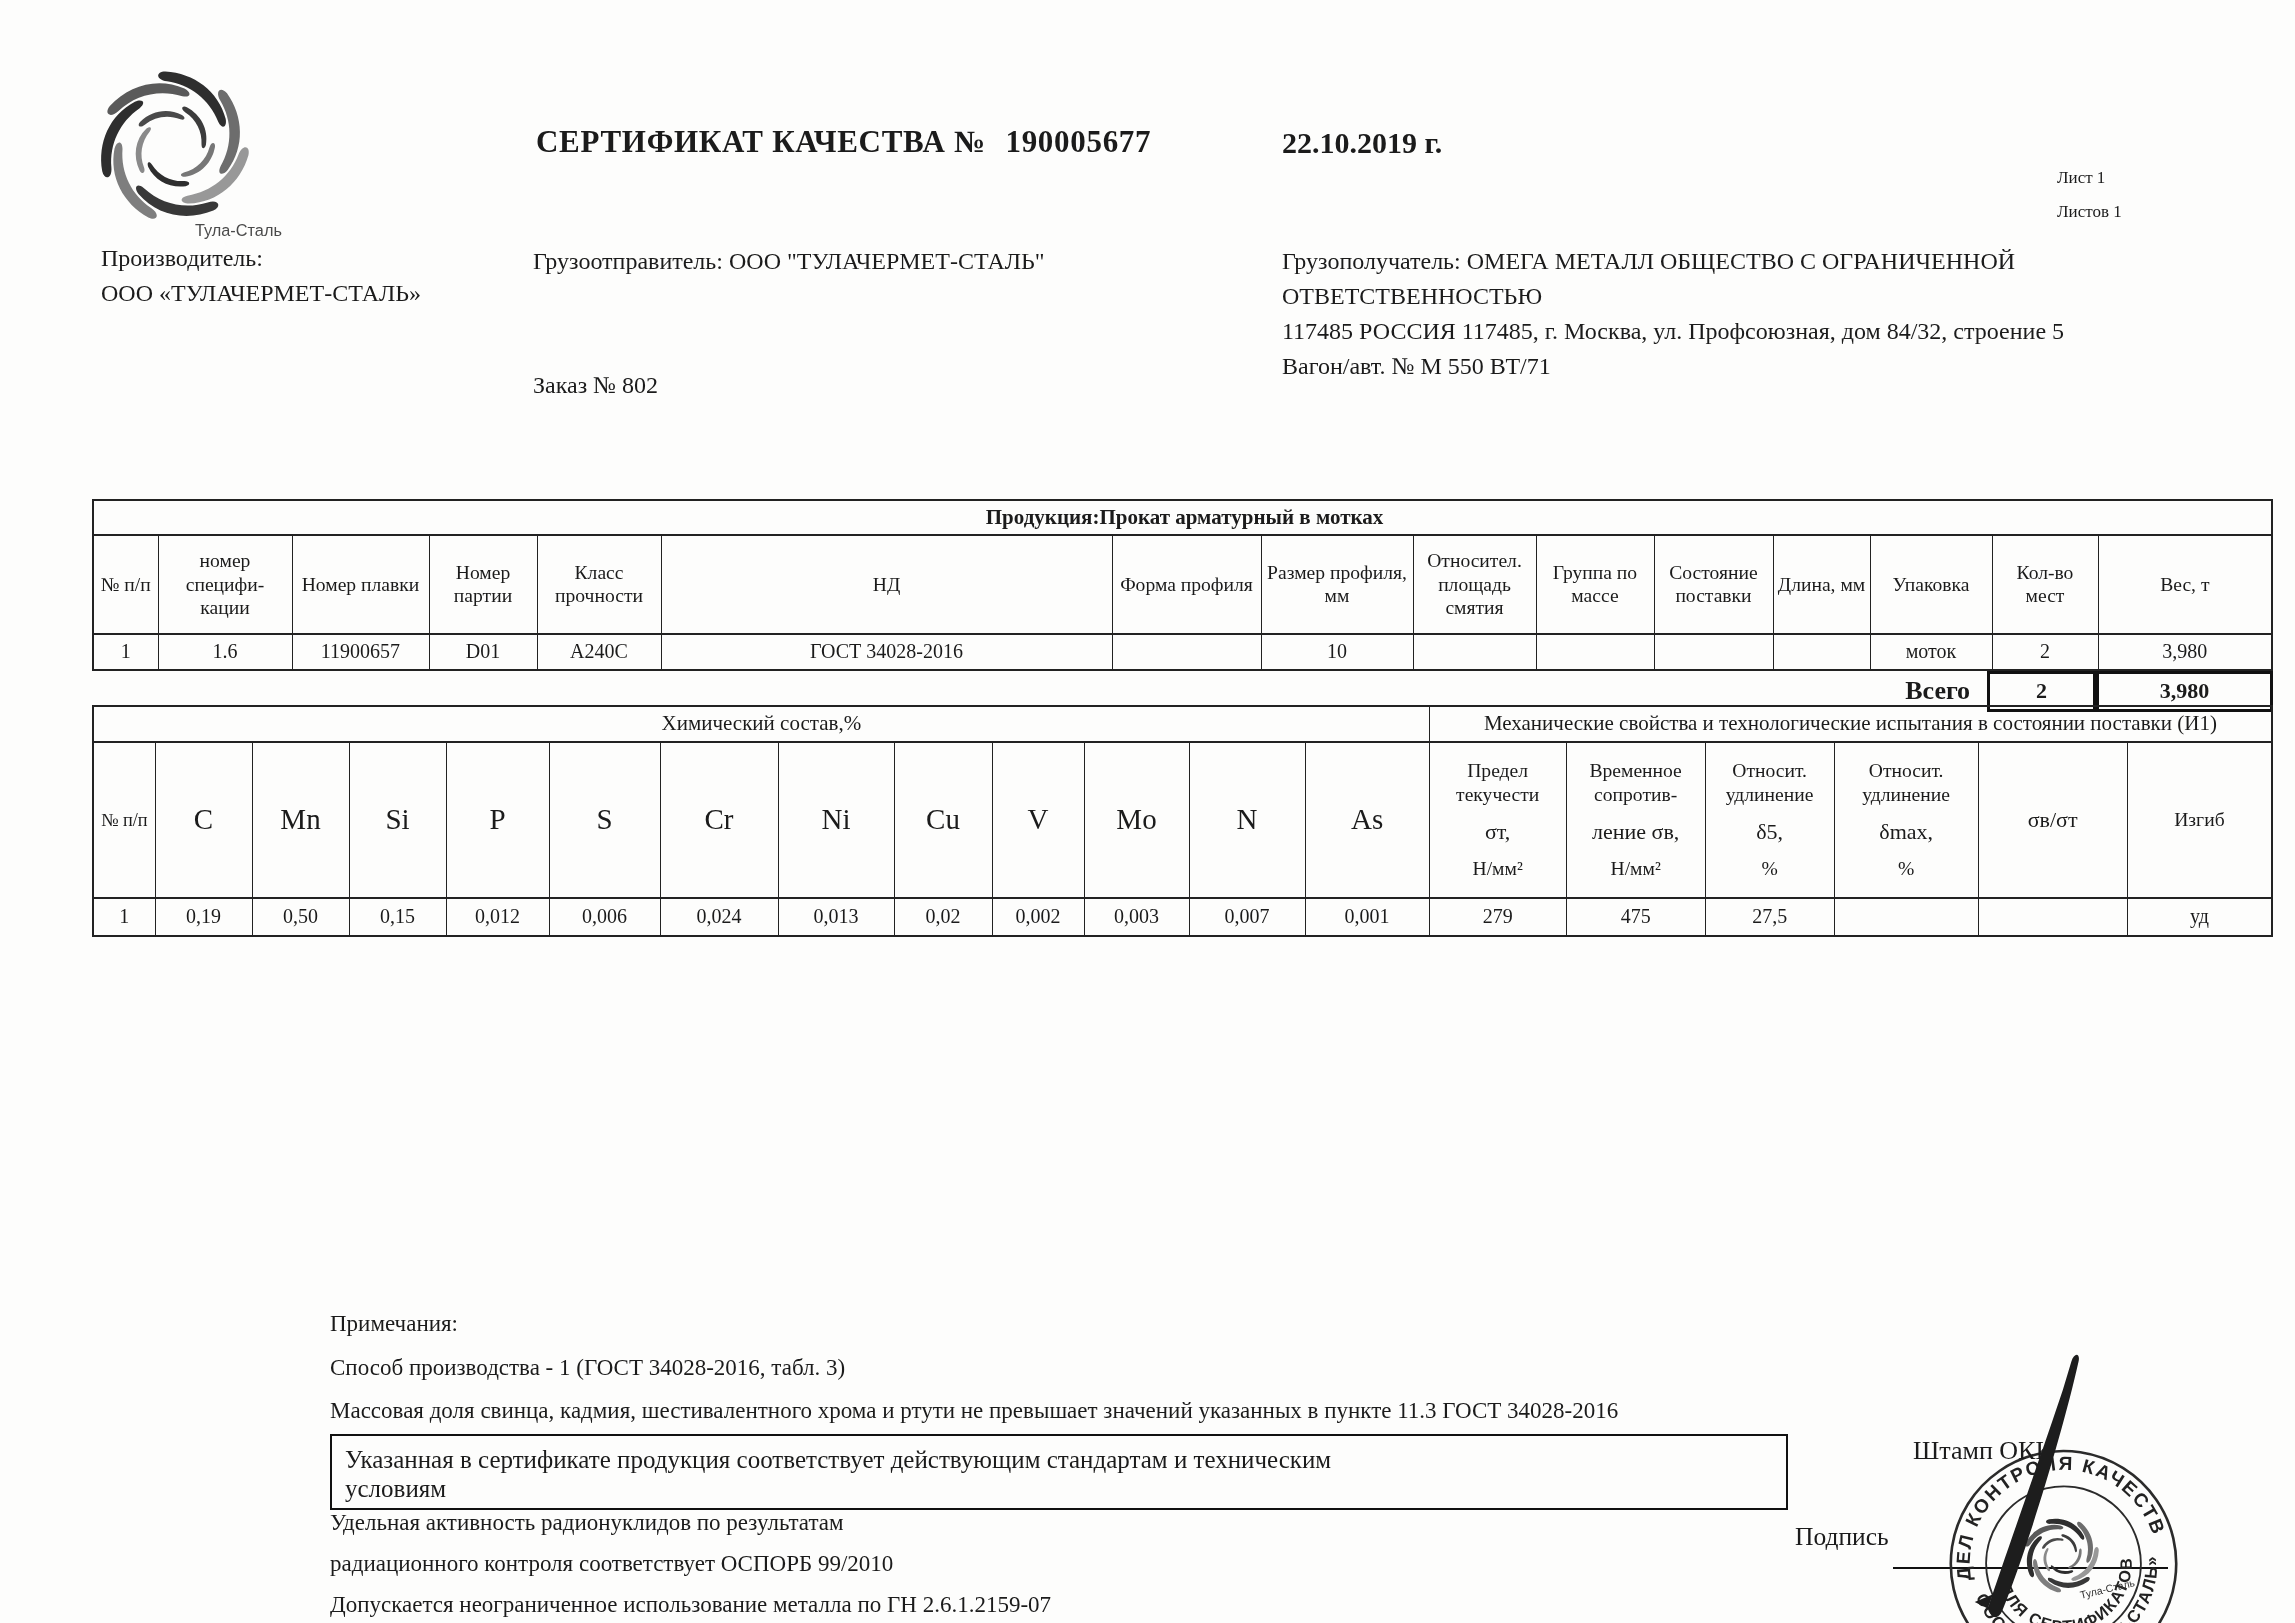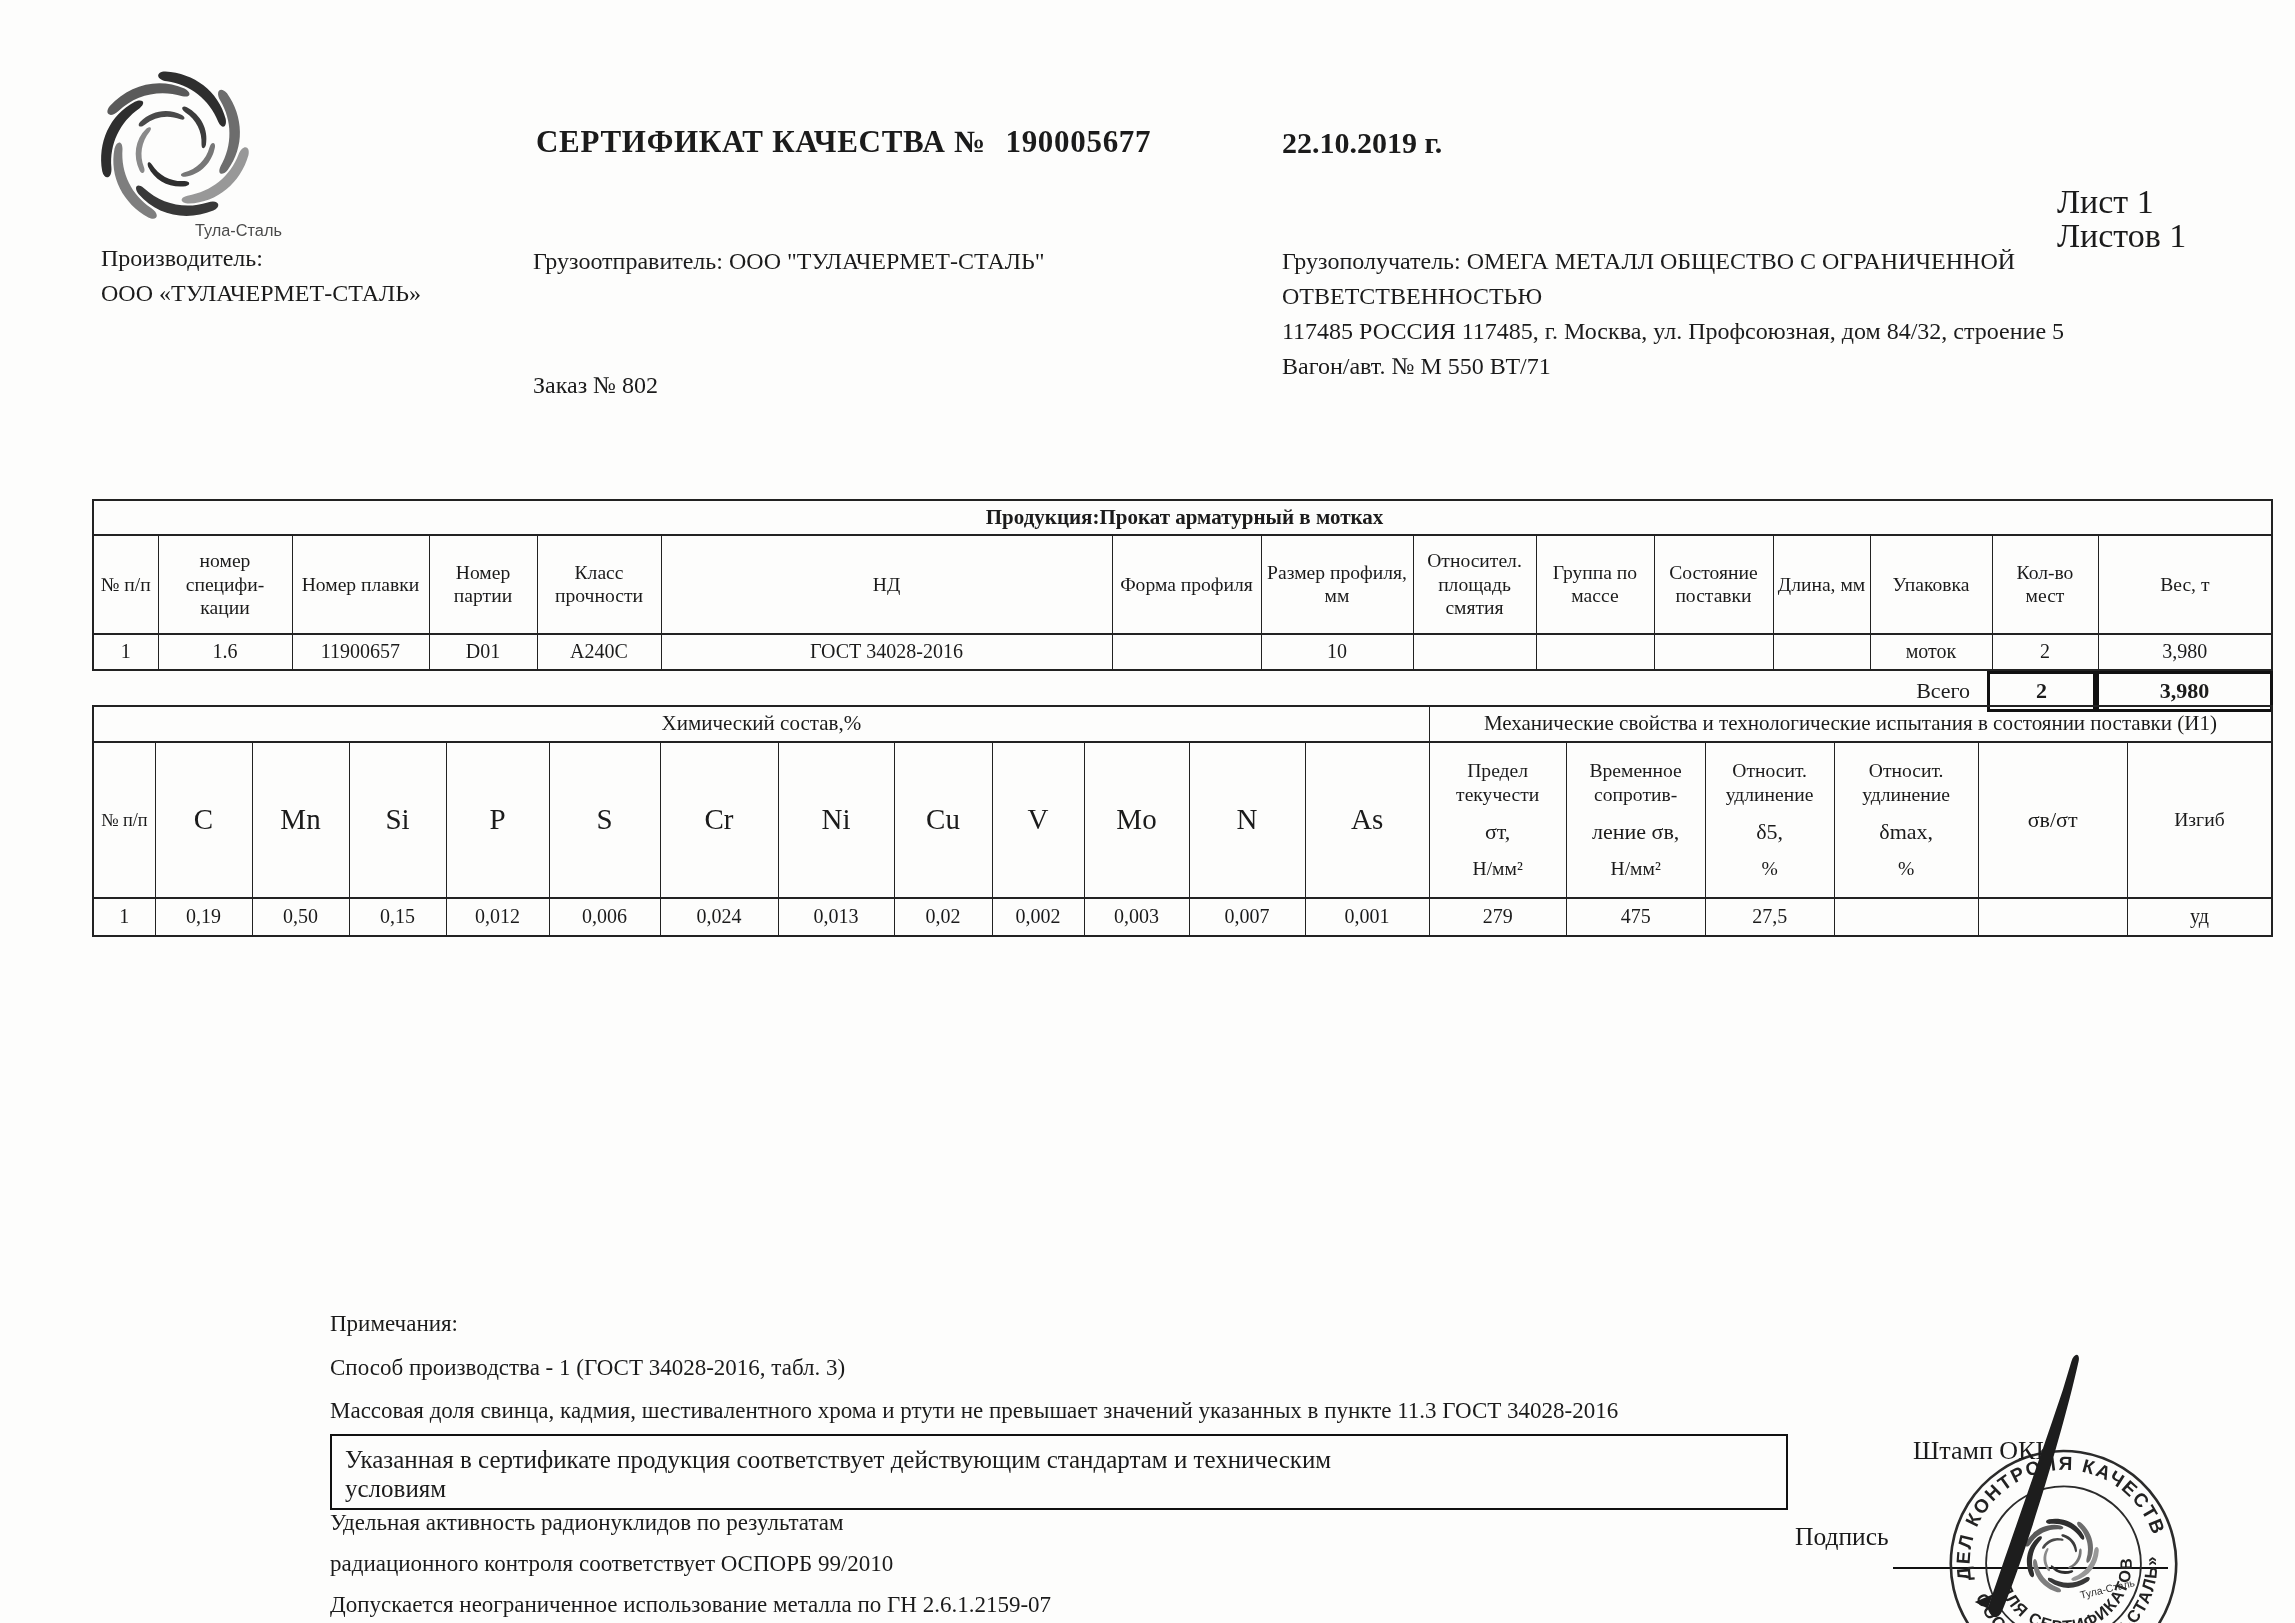--- a/index.html
+++ b/index.html
@@ -4,21 +4,21 @@
 <style>
   html,body{margin:0;padding:0;background:#e8e8e8;}
   .page{position:relative;width:2295px;height:1623px;background:#fdfdfc;
         font-family:"Liberation Serif","DejaVu Serif",serif;color:#1b1b1b;overflow:hidden;}
   .abs{position:absolute;}
 
   
   .title{font-size:31px;font-weight:bold;letter-spacing:0.7px;}
   .title .num{margin-left:19.6px;}
   .date{font-size:30px;font-weight:bold;}
-  .sheetinfo{font-size:34px;line-height:34px;margin-top:24px;}
+  .sheetinfo{font-size:17px;line-height:34px;}
   .info{font-size:24px;line-height:35px;}
   .logo-caption{font-size:16.3px;color:#4a4a4a;font-family:"Liberation Sans","DejaVu Sans",sans-serif;}
 
   
   table{border-collapse:collapse;table-layout:fixed;width:2179px;background:transparent;}
   table,th,td{border:1.3px solid #222;}
   th,td{border-top-width:2.6px;border-bottom-width:2.6px;padding:1.3px 3.9px;
         text-align:center;vertical-align:middle;font-weight:normal;word-wrap:break-word;}
   table{border-width:2.6px;}
   .cap-row td{text-align:center;padding-left:7.8px;font-size:21px;height:30px;}
@@ -27,21 +27,21 @@
   .t1 .cap-row td{font-weight:bold;}
   .t2 .cap-row td{text-align:center;font-size:21px;height:31px;padding-left:3.9px;}
   .t2 .head-row th{height:152px;}
   .t2 .head-row th.num{font-size:18.3px;line-height:22px;}
   .t2 .head-row th.el{font-size:29px;}
   .t2 .data-row td{height:33px;font-size:20px;}
   .mh{display:flex;flex-direction:column;justify-content:space-evenly;align-items:center;height:148px;
       font-size:19.6px;line-height:23.5px;}
   .mh .sym{font-size:22px;}
   .total-row{display:flex;justify-content:flex-end;align-items:stretch;height:41px;}
-  .total-label{font-size:22px;font-weight:normal;display:flex;align-items:center;padding-right:17px;}
+  .total-label{font-size:26px;font-weight:bold;display:flex;align-items:center;padding-right:17px;}
   .total-box{border:3.3px solid #111;display:flex;align-items:center;justify-content:center;
              font-size:22px;font-weight:bold;box-sizing:border-box;}
   .tb-count{width:109px;}
   .tb-weight{width:177px;}
 
   
   .note{font-size:23px;}
   .compliance-box{border:2.6px solid #111;display:flex;justify-content:space-between;
                   box-sizing:border-box;padding:9.2px 13px;}
   .compliance-box .left{width:1007px;font-size:25px;line-height:29px;}

